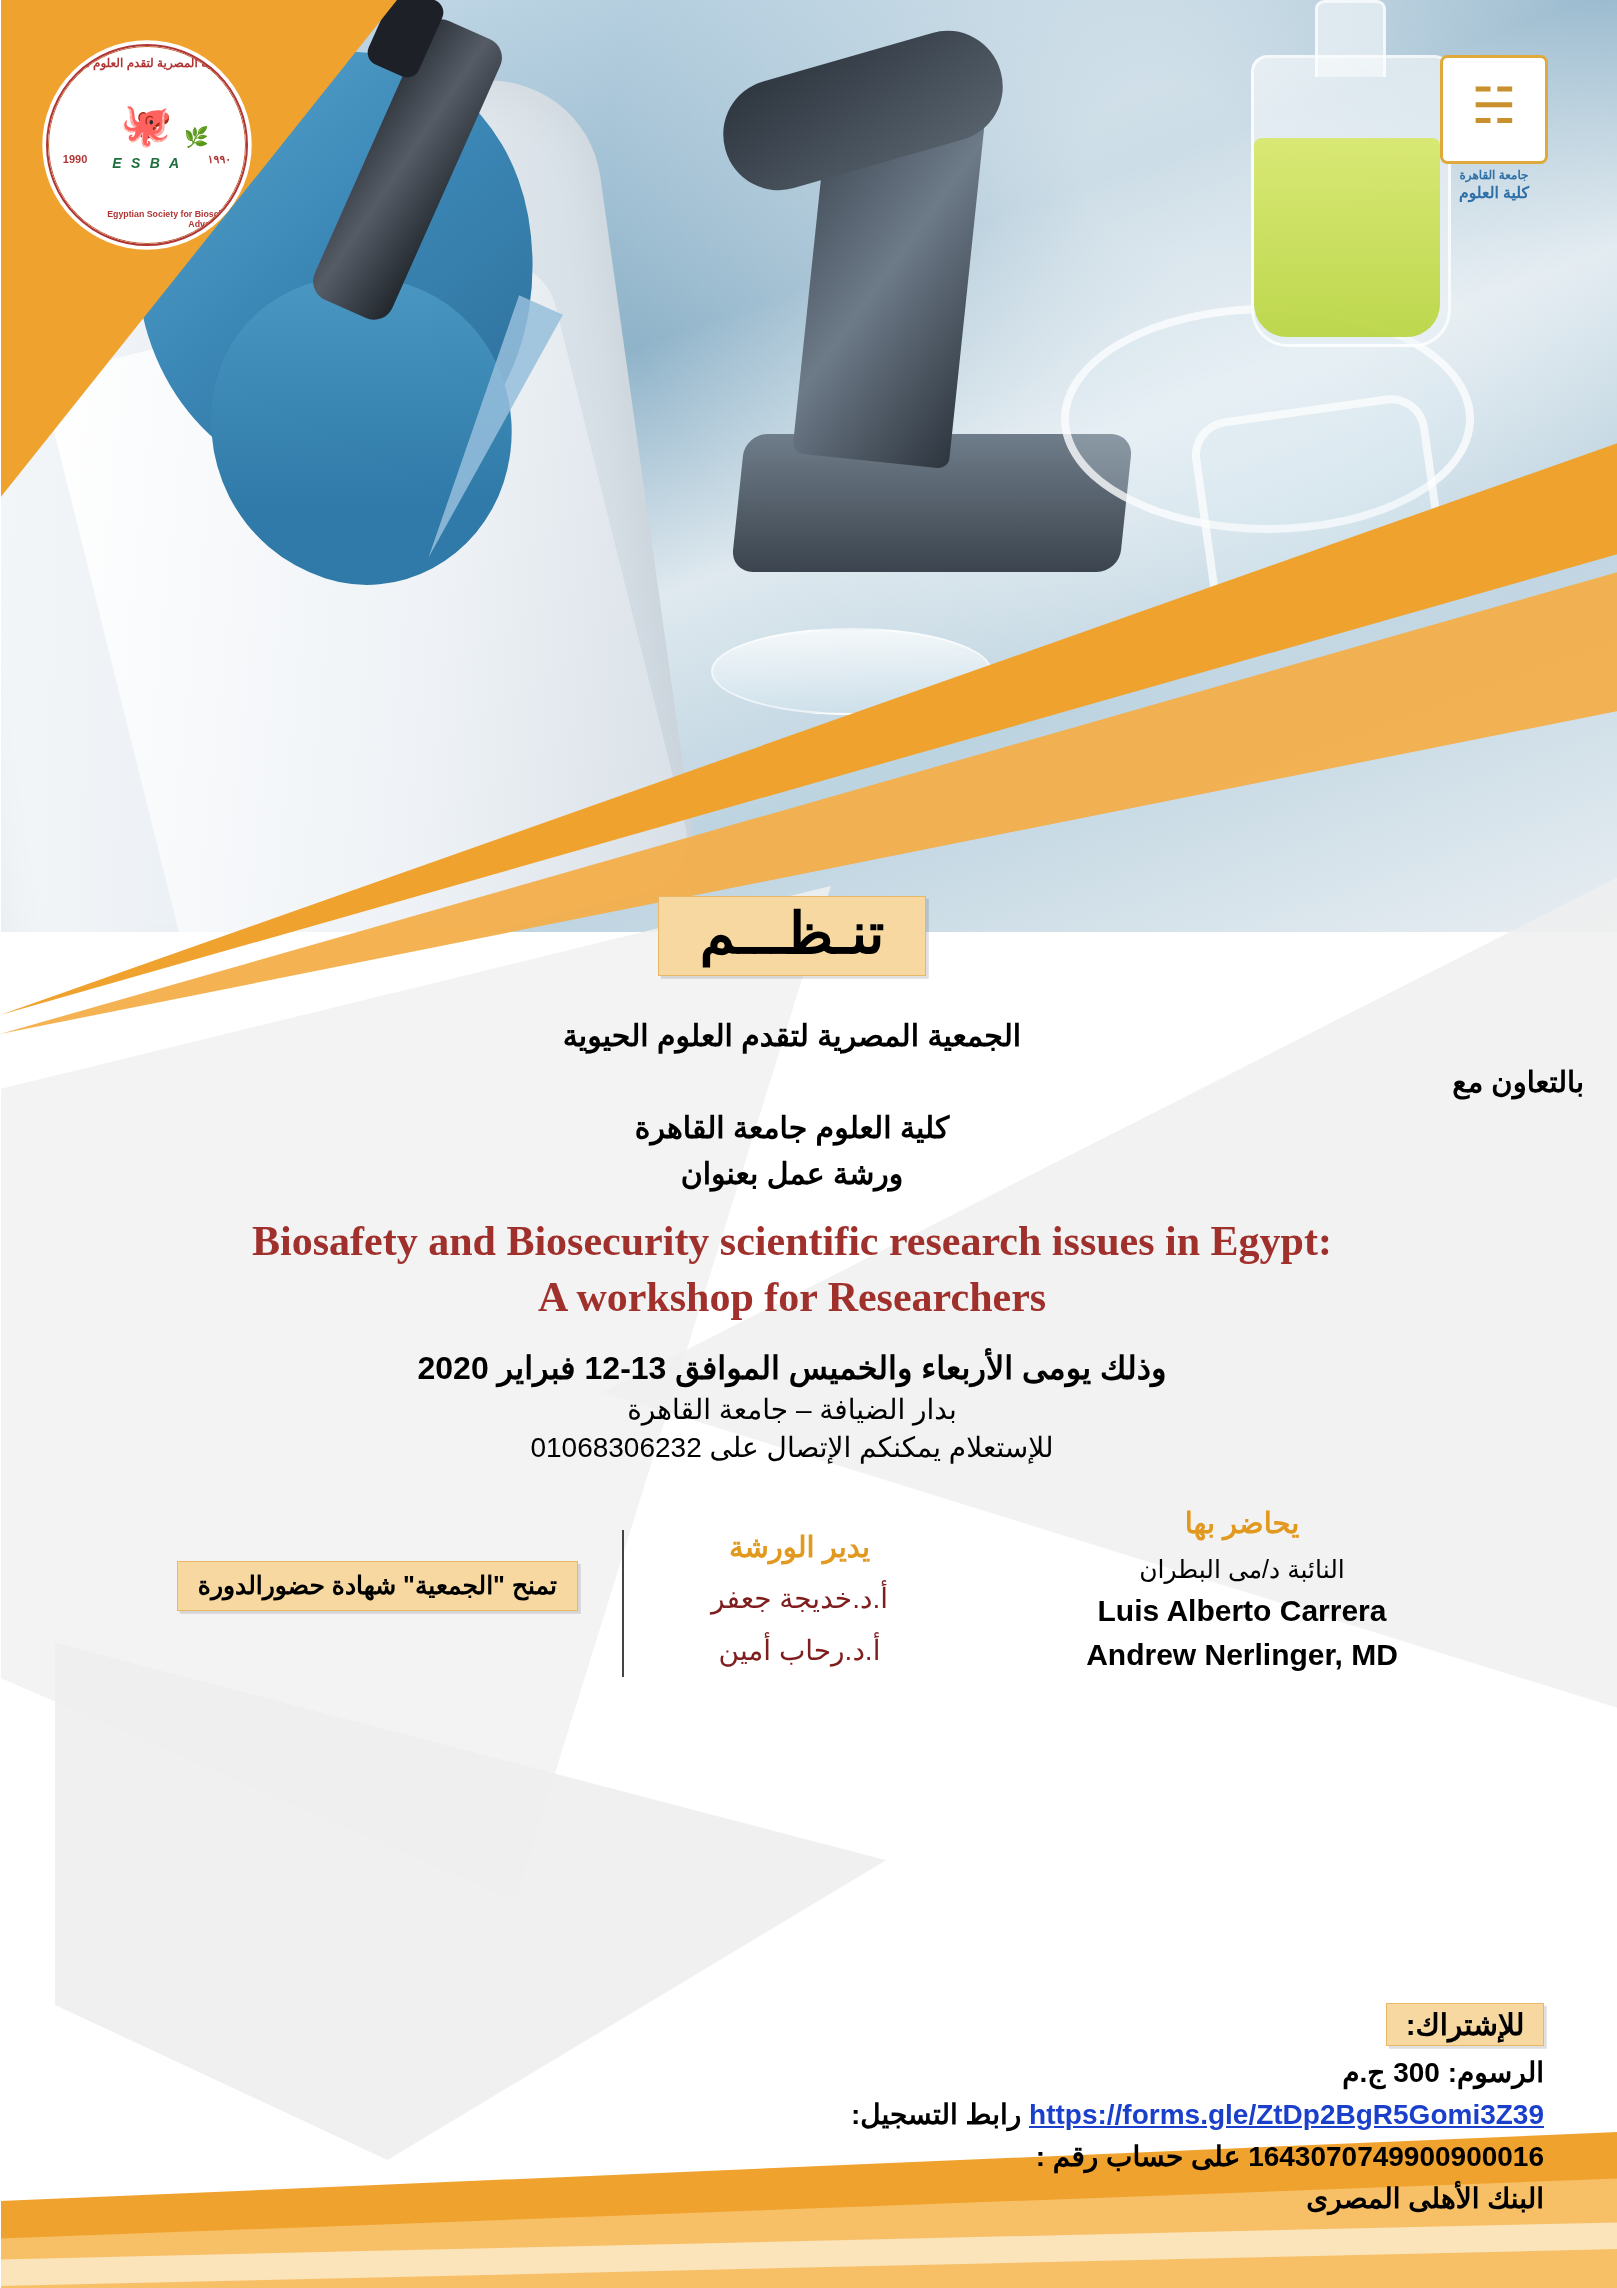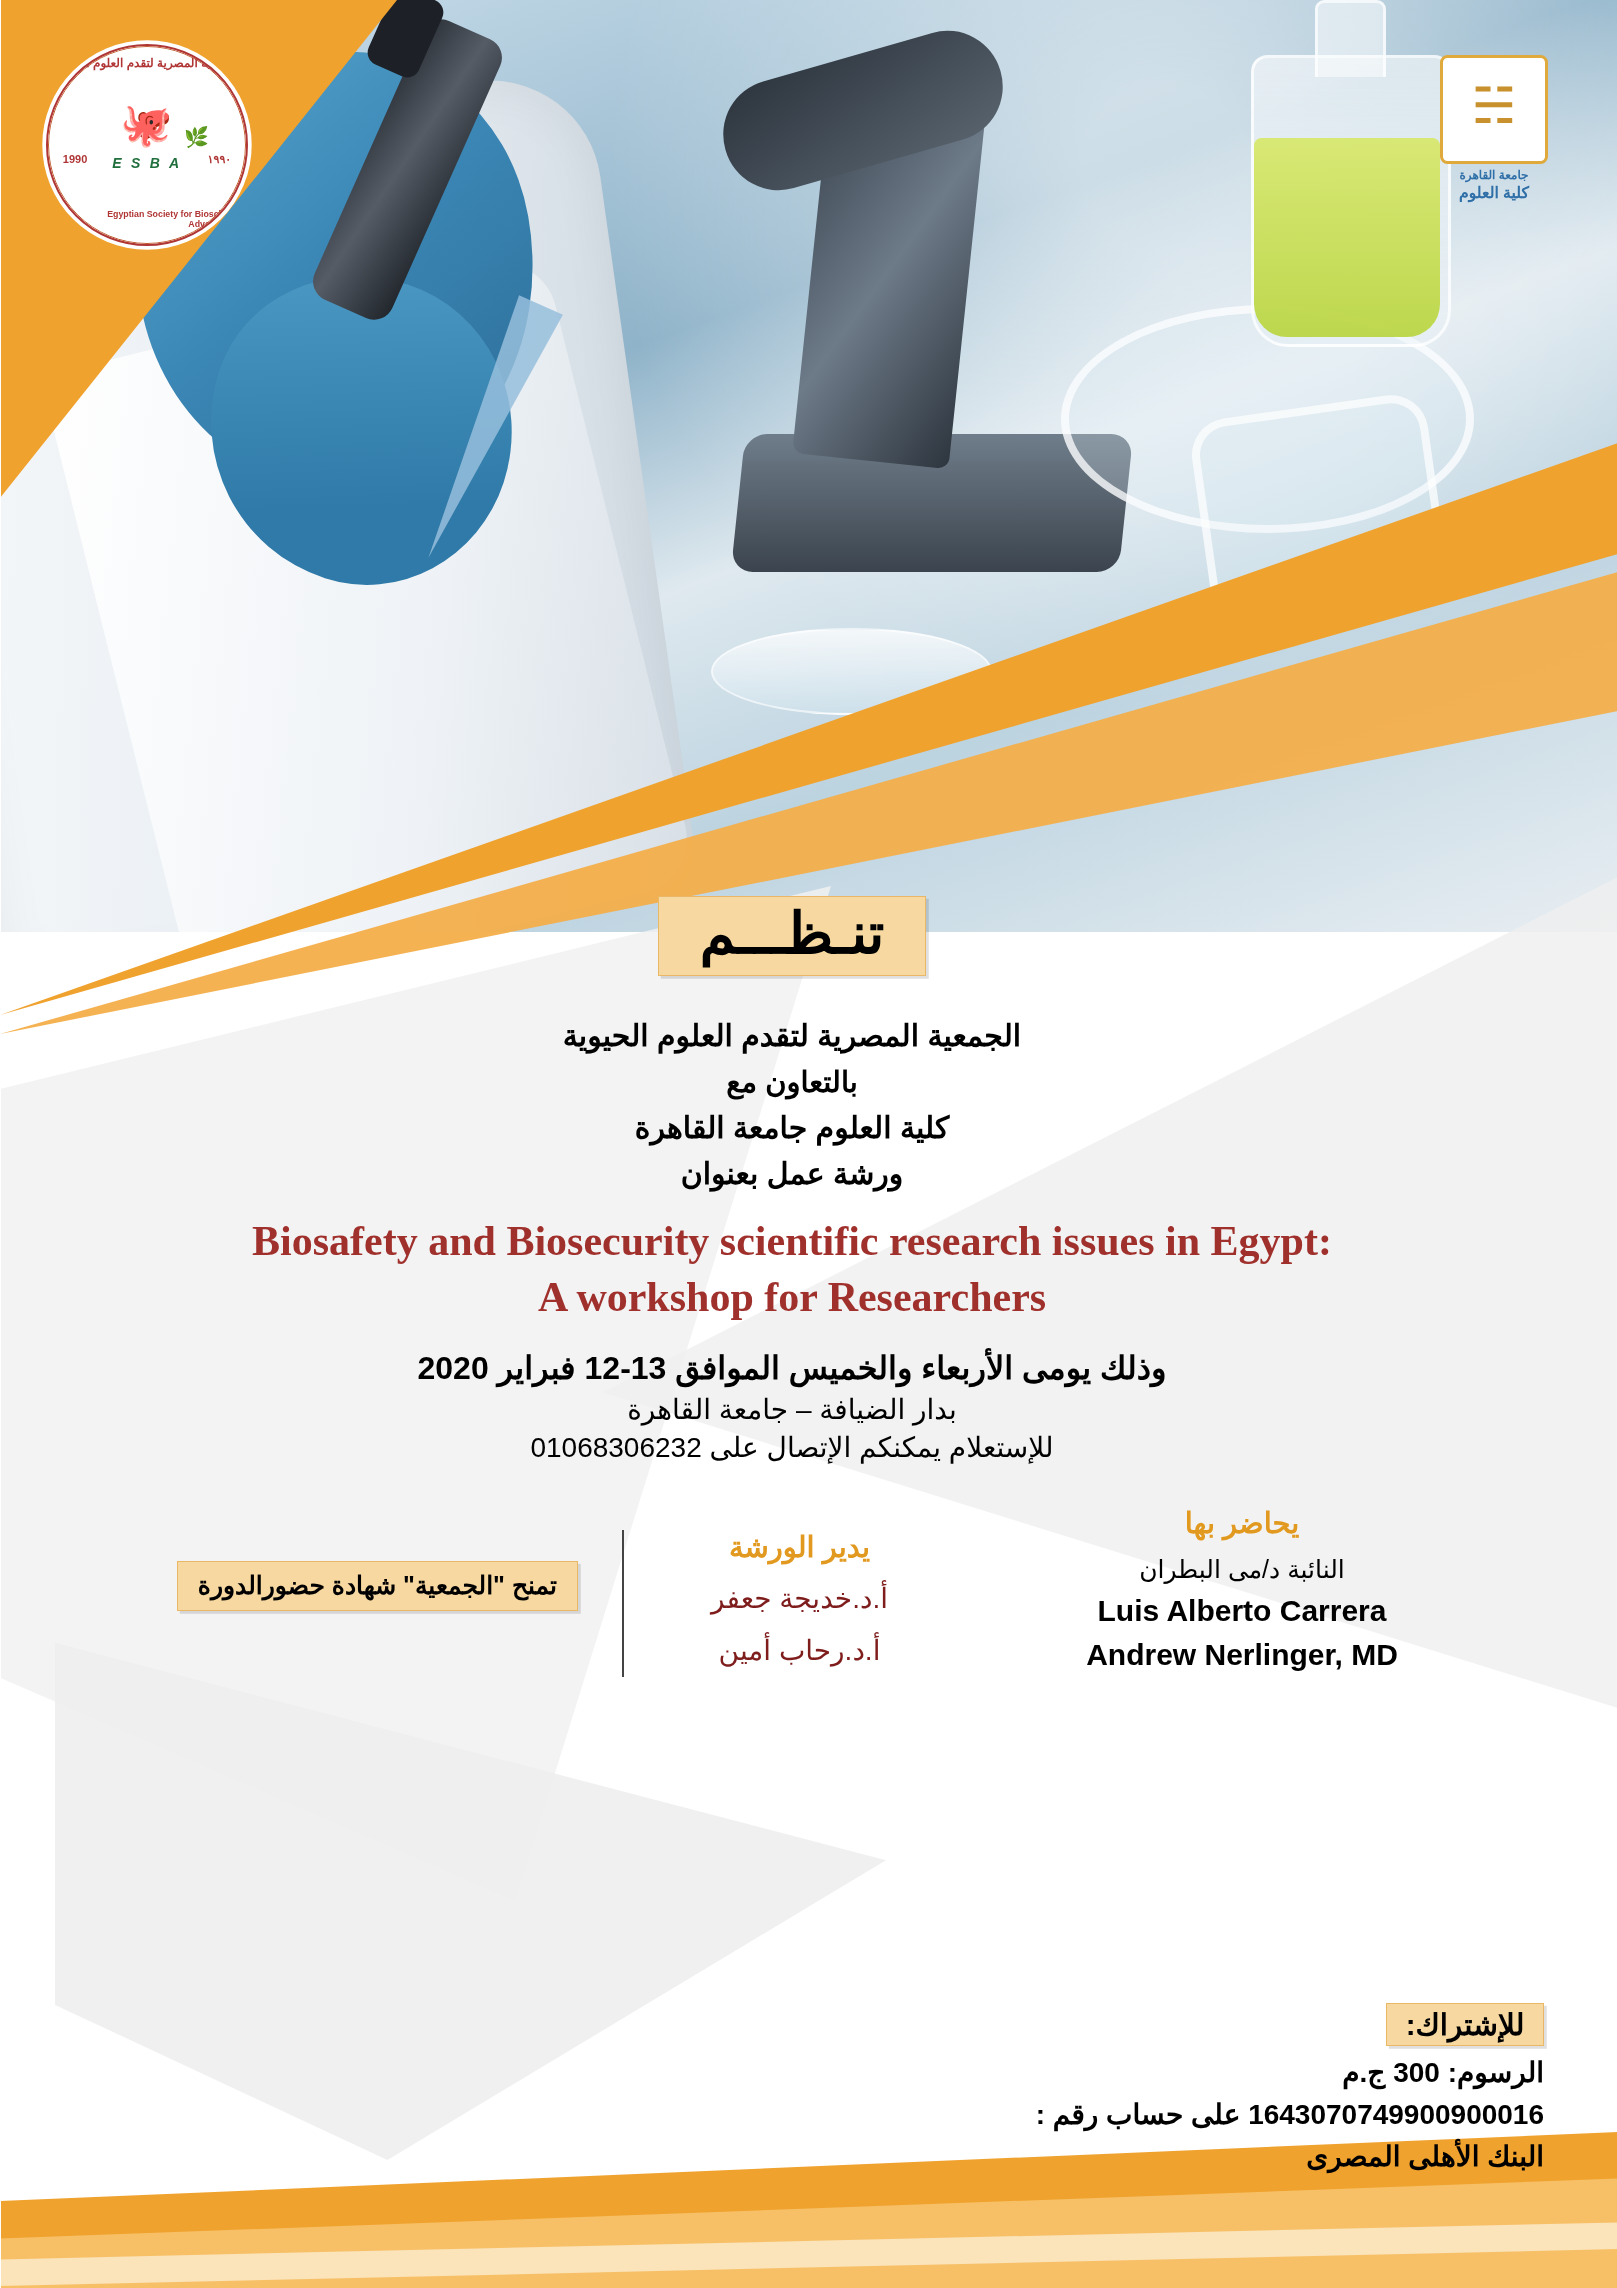--- a/index.html
+++ b/index.html
@@ -225,21 +225,21 @@
     border:1.8px solid #e8b866;
     padding:3.7px 41px 9.2px;
     font-size:57px; font-weight:bold; color:#000;
     letter-spacing:1.8px;
     box-shadow:2.8px 2.8px 0 rgba(0,0,0,.12);
   }
 
   .org-block { text-align:center; margin-top:37px; color:#000; }
   .org-block div { font-weight:bold; line-height:1.55; }
   .org-1 { font-size:30px; }
-  .org-2 { font-size:29px; }
+  .org-2 { font-size:29px;text-align:right; }
   .org-3 { font-size:30px; }
   .org-4 { font-size:32px; }
   .org-5 { font-size:30px; }
 
   .title-en {
     text-align:center; color:#a0302c;
     font-family:"Liberation Serif", serif;
     font-weight:bold; font-size:42px; line-height:1.32;
     margin-top:16.6px; direction:ltr;
   }
@@ -384,18 +384,22 @@
 </div>
 
 <div class="ribbon r1"></div>
 <div class="ribbon r2"></div>
 <div class="ribbon r3"></div>
 
 <div class="subs">
   <div class="badge">للإشتراك:</div>
   <div class="line">الرسوم: 300 ج.م</div>
   <div class="line">
+    <span class="link">https://forms.gle/ZtDp2BgR5Gomi3Z39</span>
+    <span>رابط التسجيل:</span>
+  </div>
+  <div class="line">
     <span class="acct">1643070749900900016</span>
     <span>على حساب رقم :</span>
   </div>
   <div class="line">البنك الأهلى المصرى</div>
 </div>
 
 
 </body></html>

